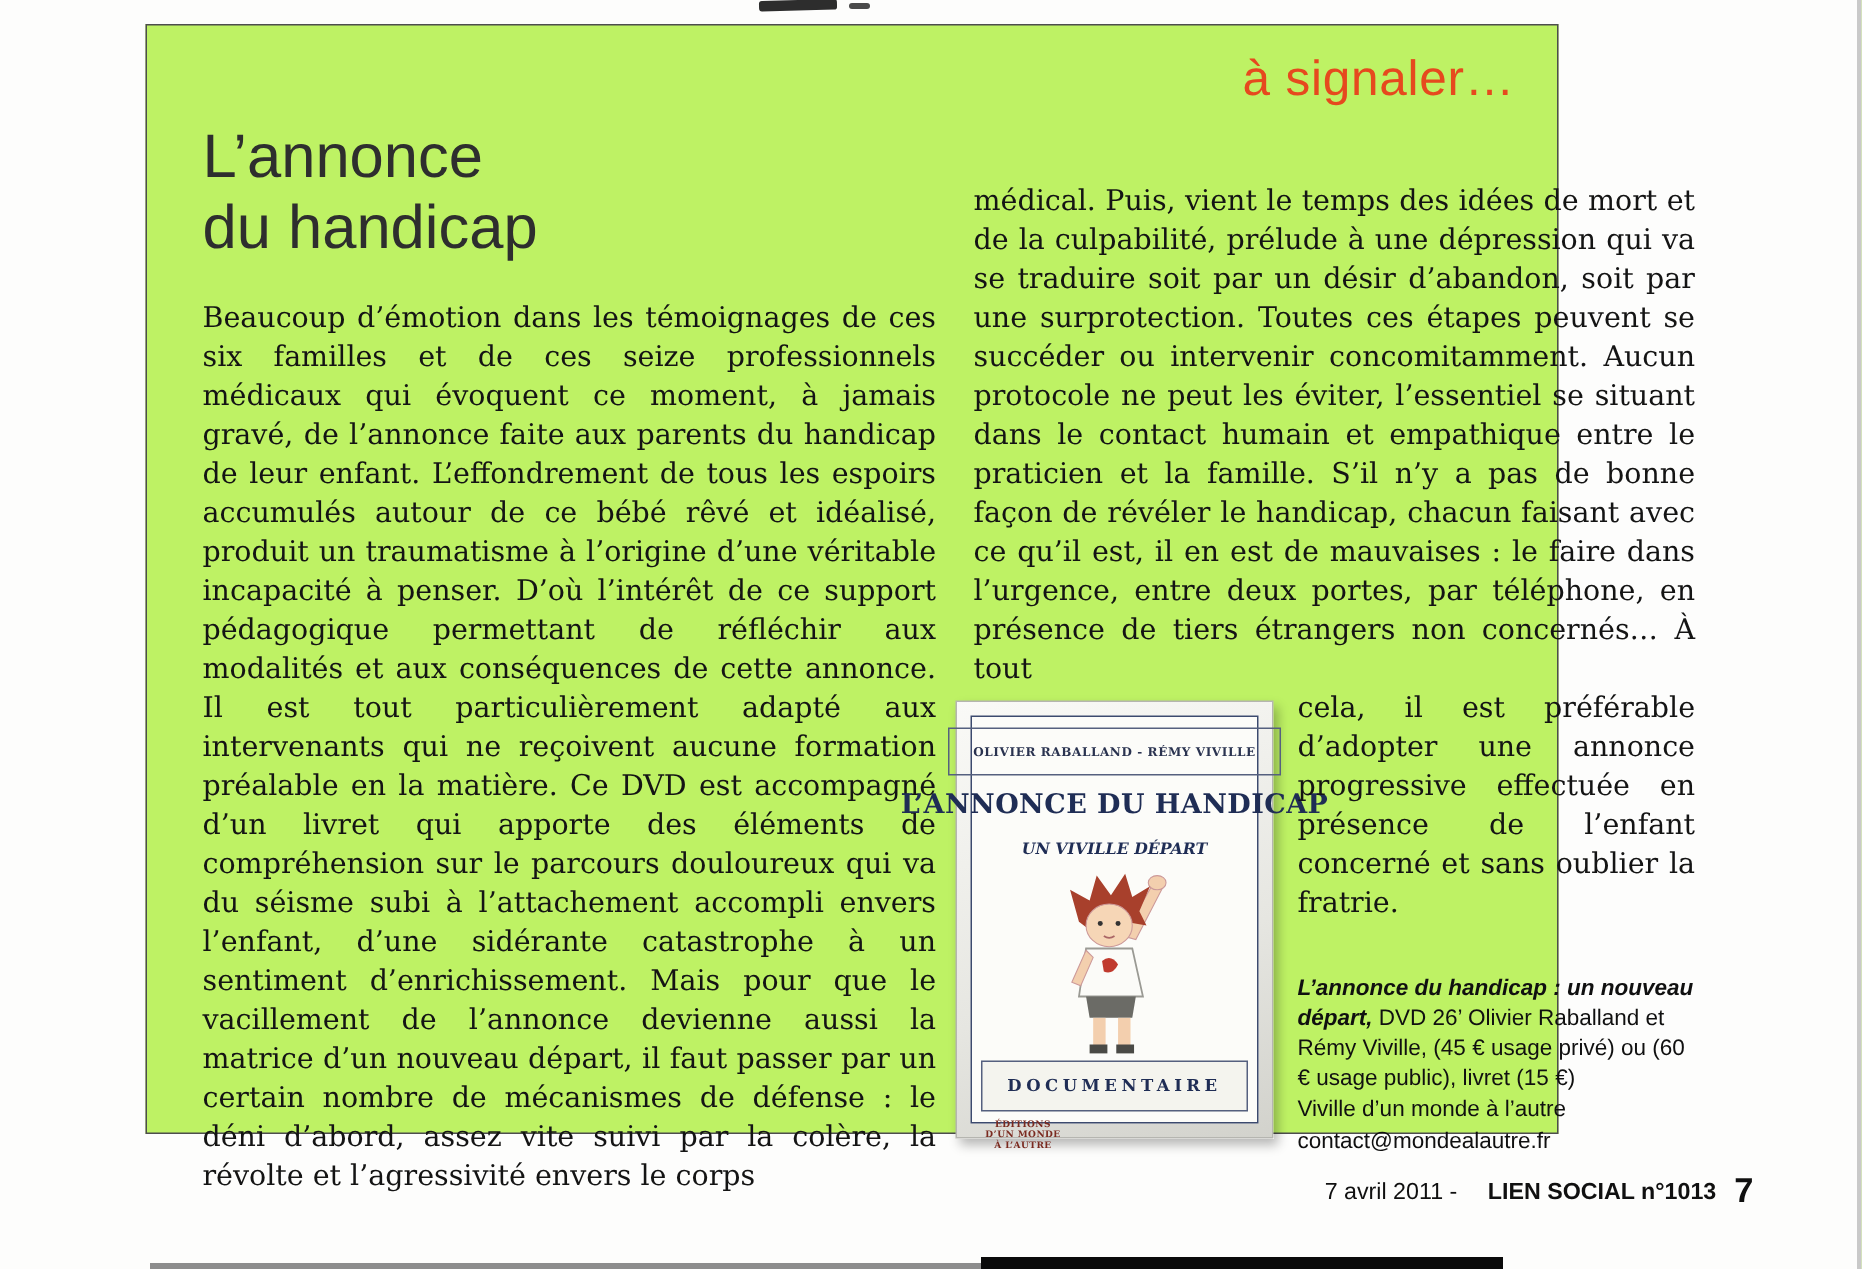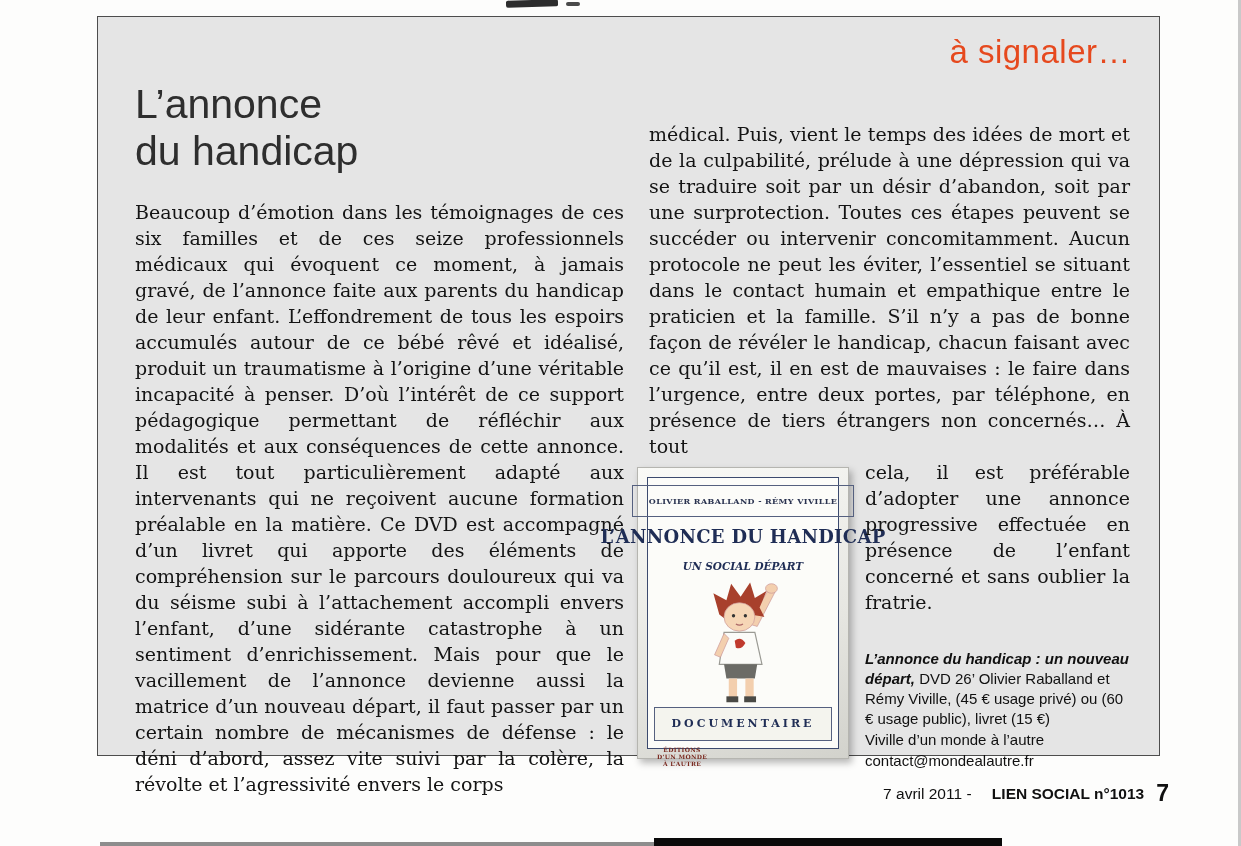--- a/index.html
+++ b/index.html
@@ -4,22 +4,22 @@
 <style>
   html,body { margin:0; padding:0; }
   body {
     width:1241px; height:846px; position:relative; overflow:hidden;
     background:#fdfdfc;
     font-family:"Liberation Sans", sans-serif;
   }
 
   
   .panel {
-    position:absolute; left:97px; top:16px; width:1063px; height:740px;
-    background:#e5e5e5; border:1px solid #4d4d4d; box-sizing:border-box;
+    position:absolute; left:97px; top:16px; width:942px; height:740px;
+    background:#bef264; border:1px solid #4d4d4d; box-sizing:border-box;
   }
 
   .signaler {
     position:absolute; top:16px; right:28px;
     font-size:33px; color:#e6491e; letter-spacing:.5px;
   }
 
   .title {
     position:absolute; left:37px; top:64px;
     font-size:41px; line-height:47px; color:#2e2e2e; font-weight:400;
@@ -118,21 +118,21 @@
       <p>Beaucoup d’émotion dans les témoignages de ces six familles et de ces seize professionnels médicaux qui évoquent ce moment, à jamais gravé, de l’annonce faite aux parents du handicap de leur enfant. L’effondrement de tous les espoirs accumulés autour de ce bébé rêvé et idéalisé, produit un traumatisme à l’origine d’une véritable incapacité à penser. D’où l’intérêt de ce support pédagogique permettant de réfléchir aux modalités et aux conséquences de cette annonce. Il est tout particulièrement adapté aux intervenants qui ne reçoivent aucune formation préalable en la matière. Ce DVD est accompagné d’un livret qui apporte des éléments de compréhension sur le parcours douloureux qui va du séisme subi à l’attachement accompli envers l’enfant, d’une sidérante catastrophe à un sentiment d’enrichissement. Mais pour que le vacillement de l’annonce devienne aussi la matrice d’un nouveau départ, il faut passer par un certain nombre de mécanismes de défense : le déni d’abord, assez vite suivi par la colère, la révolte et l’agressivité envers le corps</p>
     </div>
 
     <div class="col col-right">
       <p>médical. Puis, vient le temps des idées de mort et de la culpabilité, prélude à une dépression qui va se traduire soit par un désir d’abandon, soit par une surprotection. Toutes ces étapes peuvent se succéder ou intervenir concomitamment. Aucun protocole ne peut les éviter, l’essentiel se situant dans le contact humain et empathique entre le praticien et la famille. S’il n’y a pas de bonne façon de révéler le handicap, chacun faisant avec ce qu’il est, il en est de mauvaises : le faire dans l’urgence, entre deux portes, par téléphone, en présence de tiers étrangers non concernés… À tout</p>
 
       <div class="dvd">
         <div class="dvd-inner">
           <div class="dvd-authors">OLIVIER RABALLAND - RÉMY VIVILLE</div>
           <div class="dvd-title">L’ANNONCE DU HANDICAP</div>
-          <div class="dvd-subtitle">UN SOCIAL DÉPART</div>
+          <div class="dvd-subtitle">UN VIVILLE DÉPART</div>
           <div class="dvd-art">
             <svg width="120" height="128" viewBox="0 0 100 108">
 
               <path d="M55 38 L72 8 L77 11 L62 40 Z" fill="#f3cfae" stroke="#c99" stroke-width="0.6"></path>
               <ellipse cx="74" cy="8" rx="5" ry="4" fill="#f3cfae" stroke="#c99" stroke-width="0.6"></ellipse>
 
               <path d="M30 30 L25 12 L36 18 L40 4 L48 15 L56 3 L60 16 L70 10 L64 24 L68 32 L56 30 L50 38 L38 36 Z" fill="#a8402c"></path>
 
               <ellipse cx="47" cy="32" rx="13" ry="12" fill="#f6d6b6" stroke="#c99" stroke-width="0.6"></ellipse>
               <circle cx="42" cy="31" r="1.4" fill="#333"></circle>

